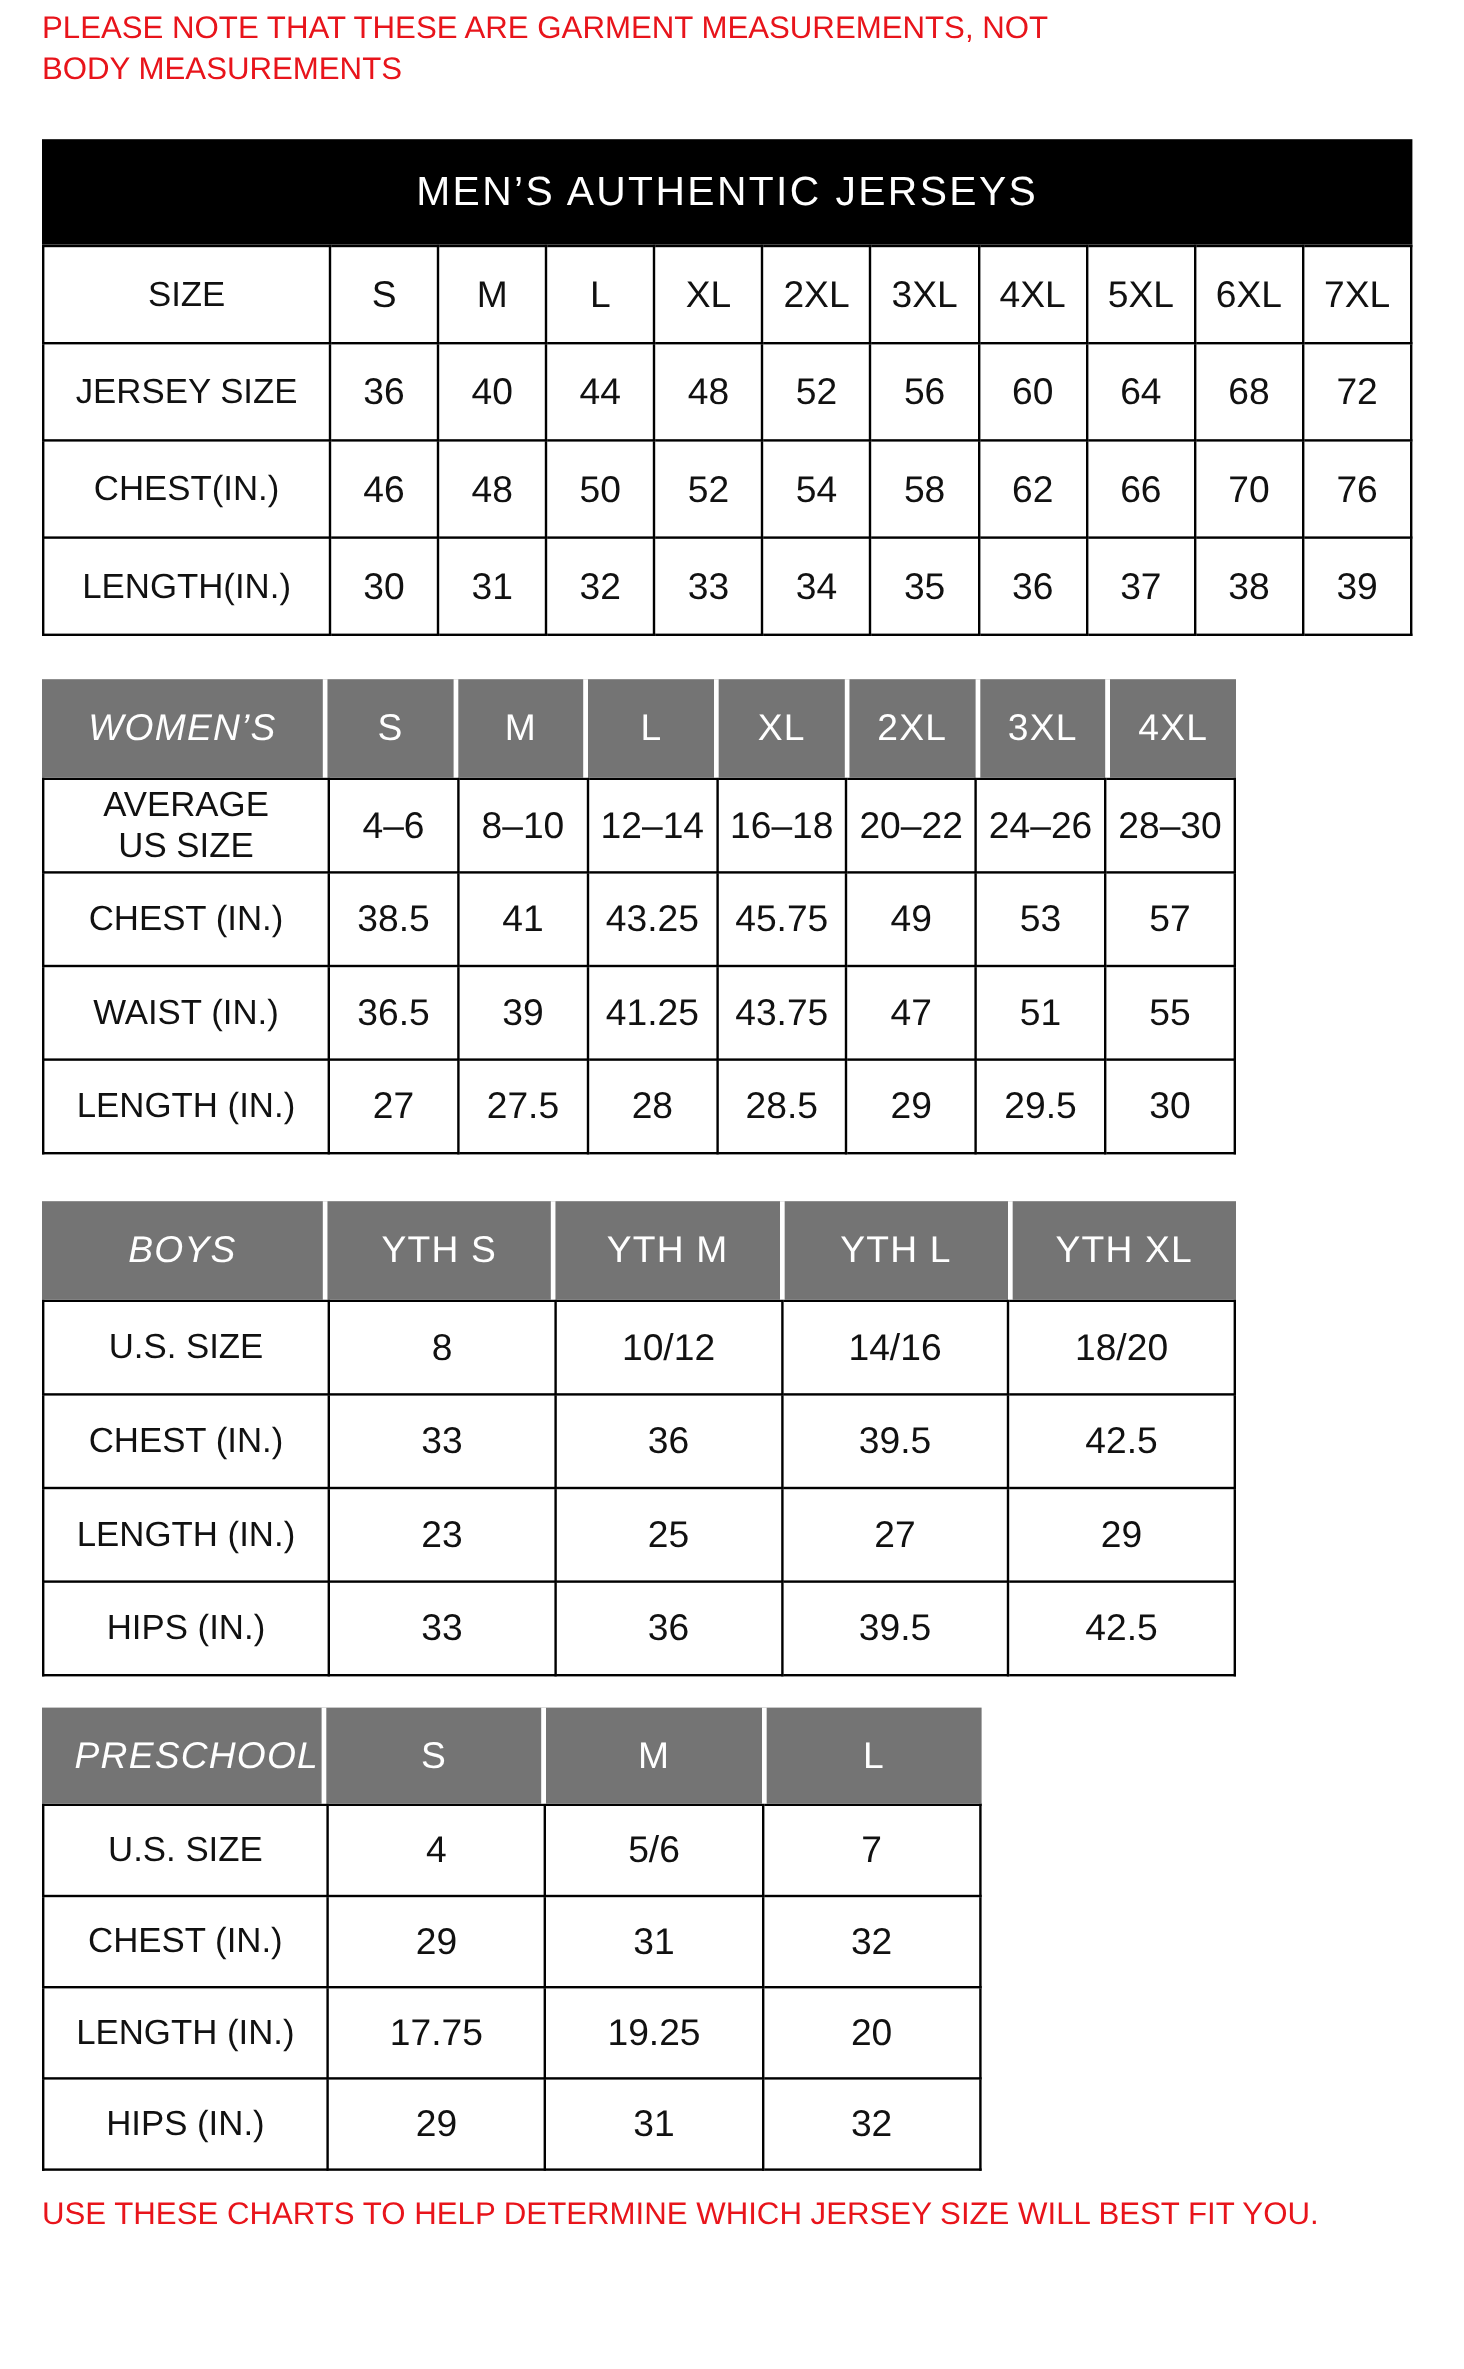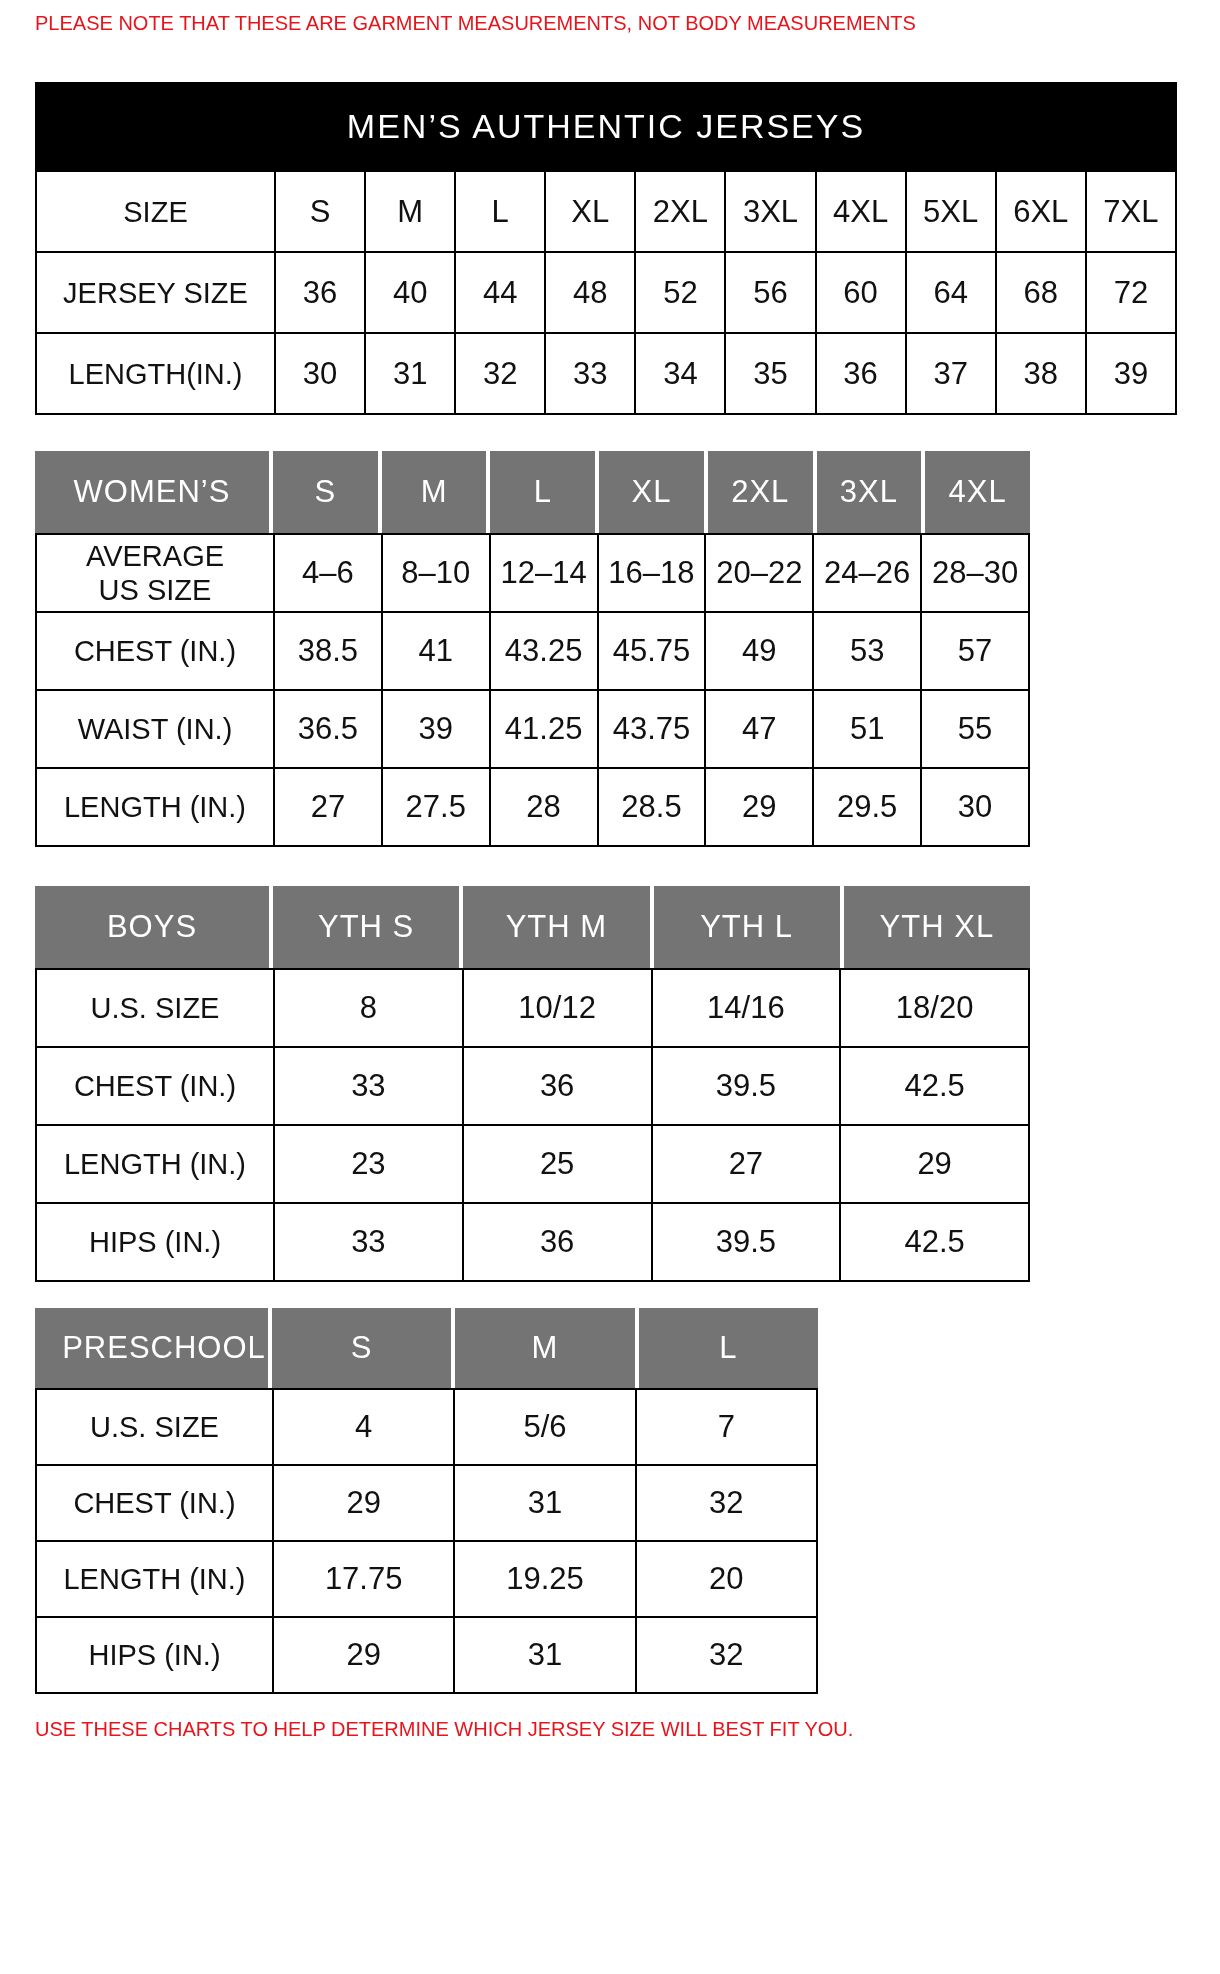--- a/index.html
+++ b/index.html
@@ -23,21 +23,21 @@
   h1.title .condense{
     display:inline-block;
     transform:scaleX(0.70);
     transform-origin:0 50%;
     letter-spacing:0px;
   }
 
   
   .note{
     color:#e8141b;
-    font-size:20px;
+    font-size:26px;
     line-height:34px;
     font-weight:400;
     margin:6px 0 0 35px;
   }
   .note.top{width:900px;}
   .note.bottom{margin-top:18px;white-space:nowrap;}
 
   
   .tbl{margin-left:35px;}
   .tbl-mens{width:1142px;margin-top:42px;}
@@ -65,21 +65,21 @@
     color:#fff;
     display:flex;
     align-items:center;
     justify-content:center;
     font-size:31px;
     letter-spacing:1px;
     box-sizing:border-box;
     border-right:4px solid #fff;
   }
   .head-row .hcell:last-child{border-right:none;}
-  .head-row .hcell.label{flex:0 0 238px;}
+  .head-row .hcell.label{flex:0 0 238px;font-style:italic;}
   .head-row .hcell.val{flex:1 1 0;}
   .tbl-womens .head-row{height:82px;}
   .tbl-boys .head-row{height:82px;}
   .tbl-preschool .head-row{height:80px;}
   .tbl-preschool .head-row .hcell.label{flex:0 0 237px;padding-left:25px;}
 
   
   table.grid{
     border-collapse:collapse;
     table-layout:fixed;
@@ -151,20 +151,33 @@
           <td>36</td>
           <td>40</td>
           <td>44</td>
           <td>48</td>
           <td>52</td>
           <td>56</td>
           <td>60</td>
           <td>64</td>
           <td>68</td>
           <td>72</td>
+        </tr>
+        <tr>
+          <td class="rlabel">CHEST(IN.)</td>
+          <td>46</td>
+          <td>48</td>
+          <td>50</td>
+          <td>52</td>
+          <td>54</td>
+          <td>58</td>
+          <td>62</td>
+          <td>66</td>
+          <td>70</td>
+          <td>76</td>
         </tr>
         <tr>
           <td class="rlabel">LENGTH(IN.)</td>
           <td>30</td>
           <td>31</td>
           <td>32</td>
           <td>33</td>
           <td>34</td>
           <td>35</td>
           <td>36</td>

